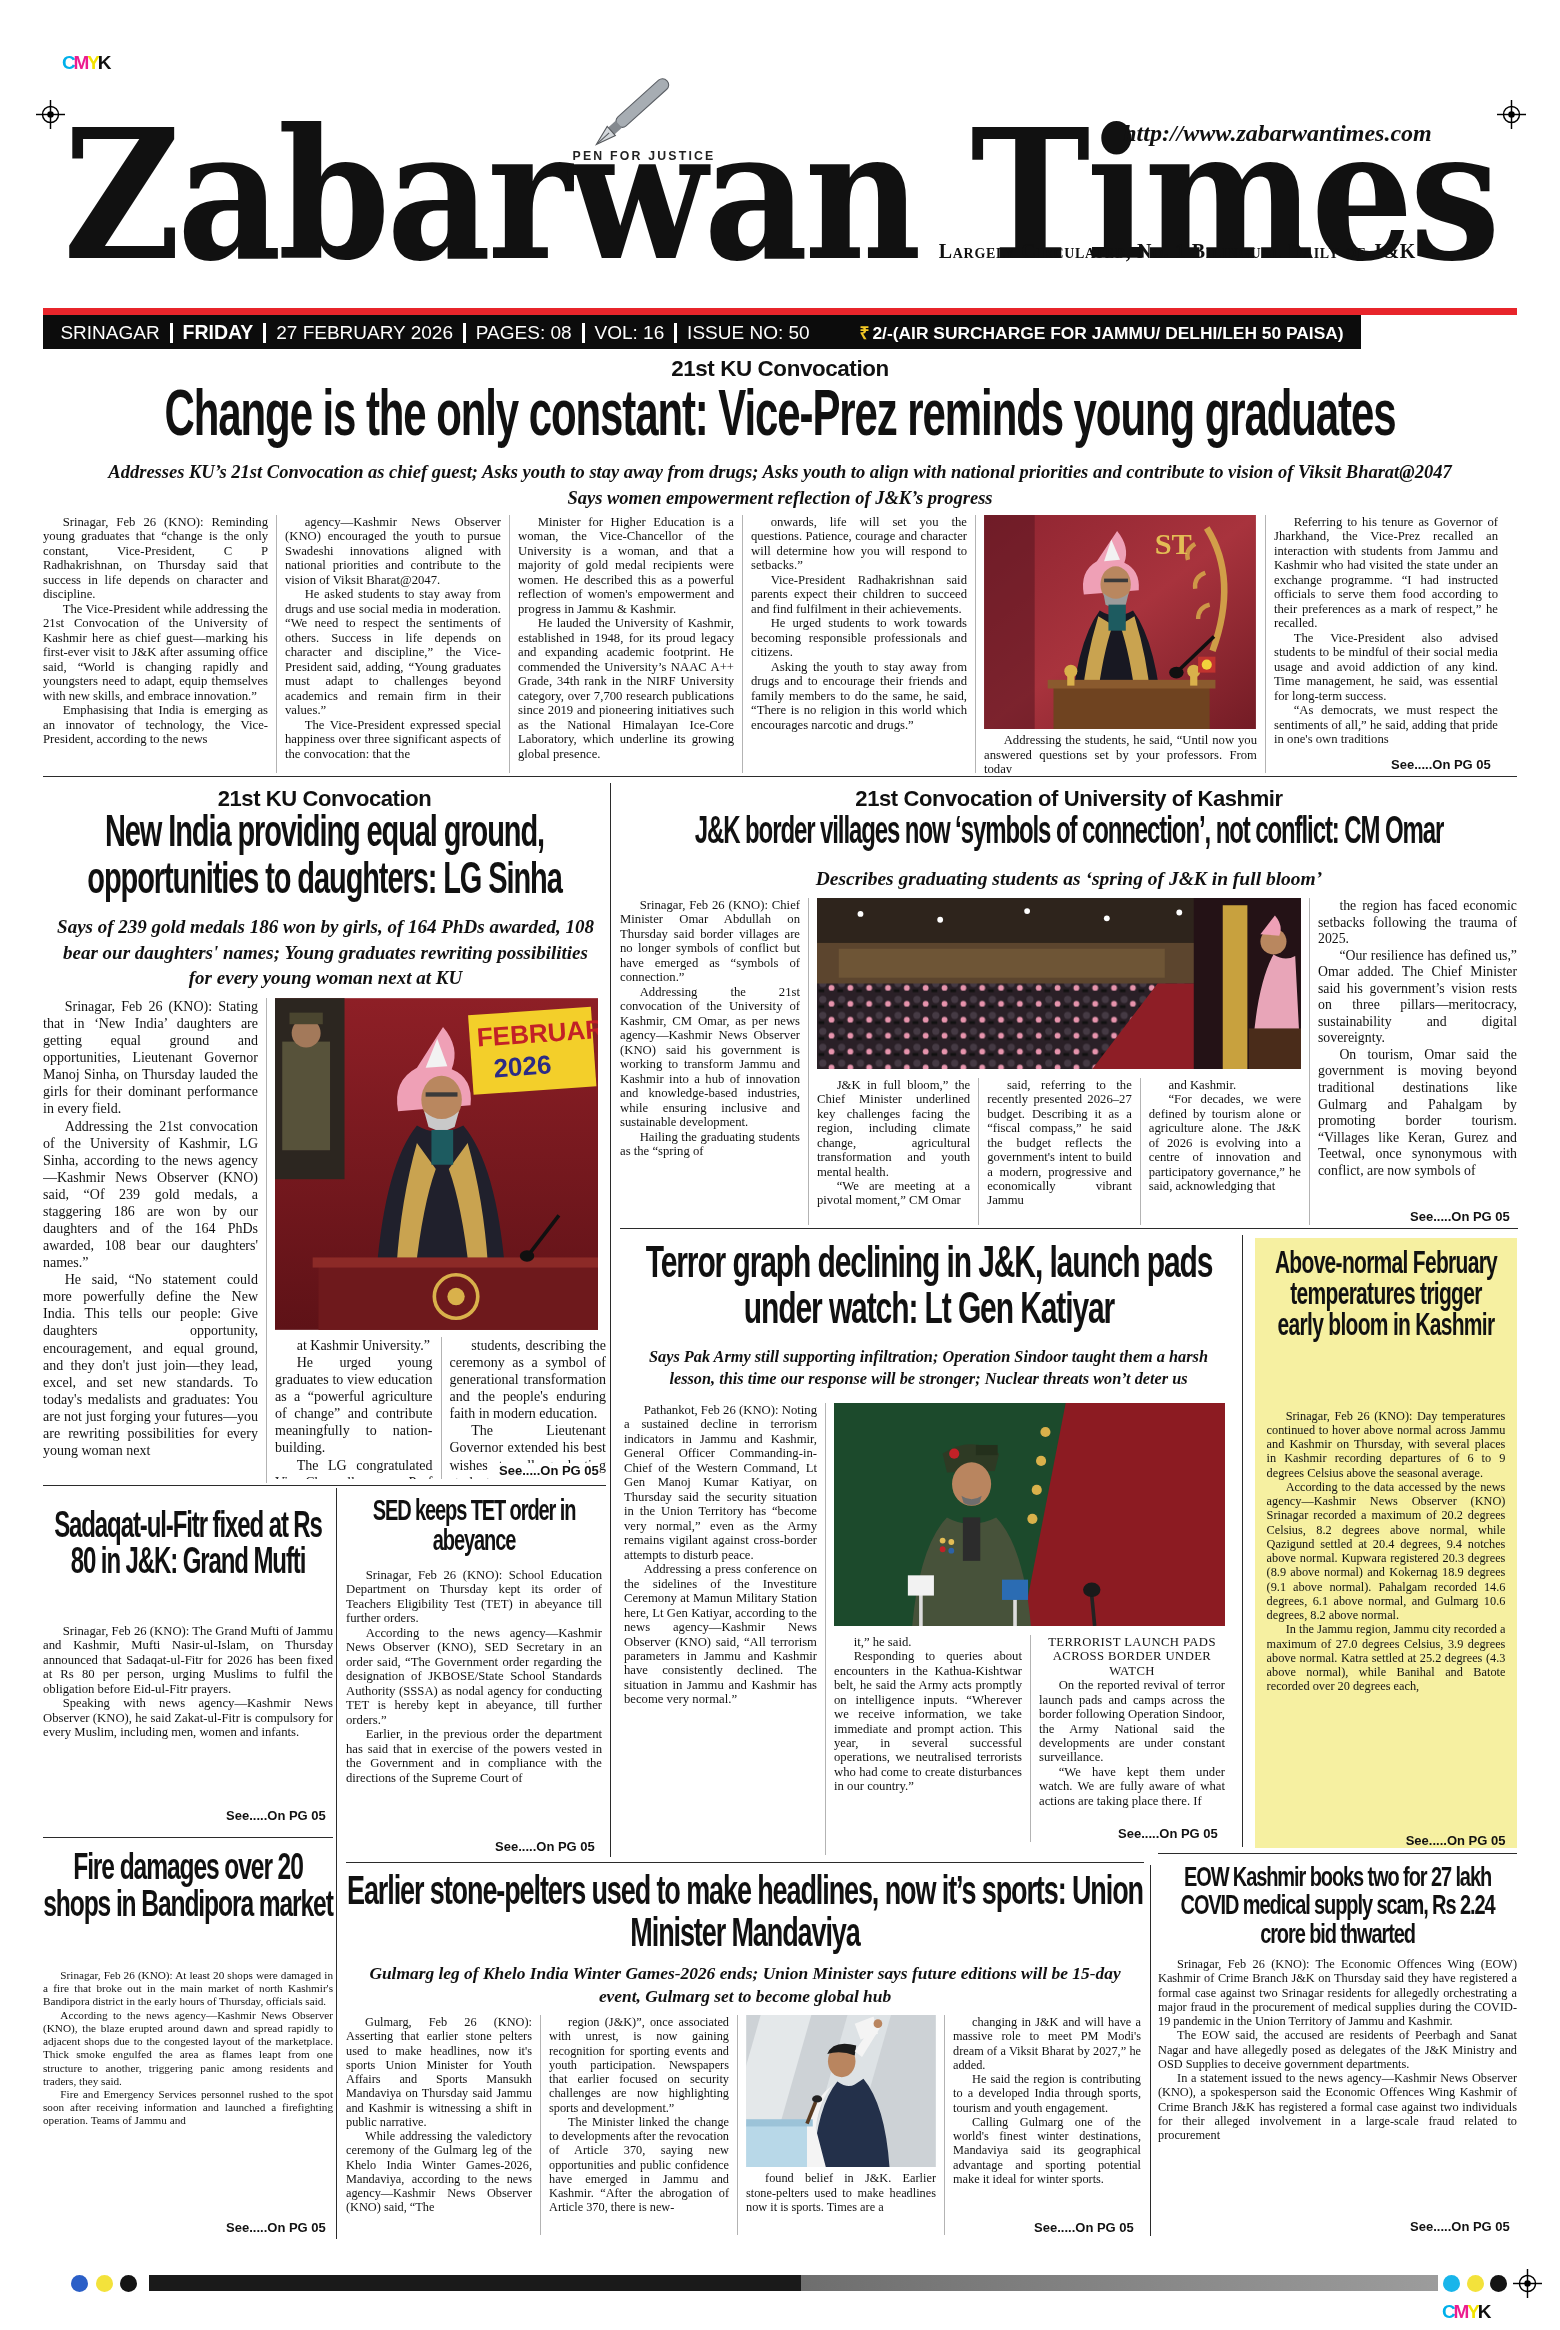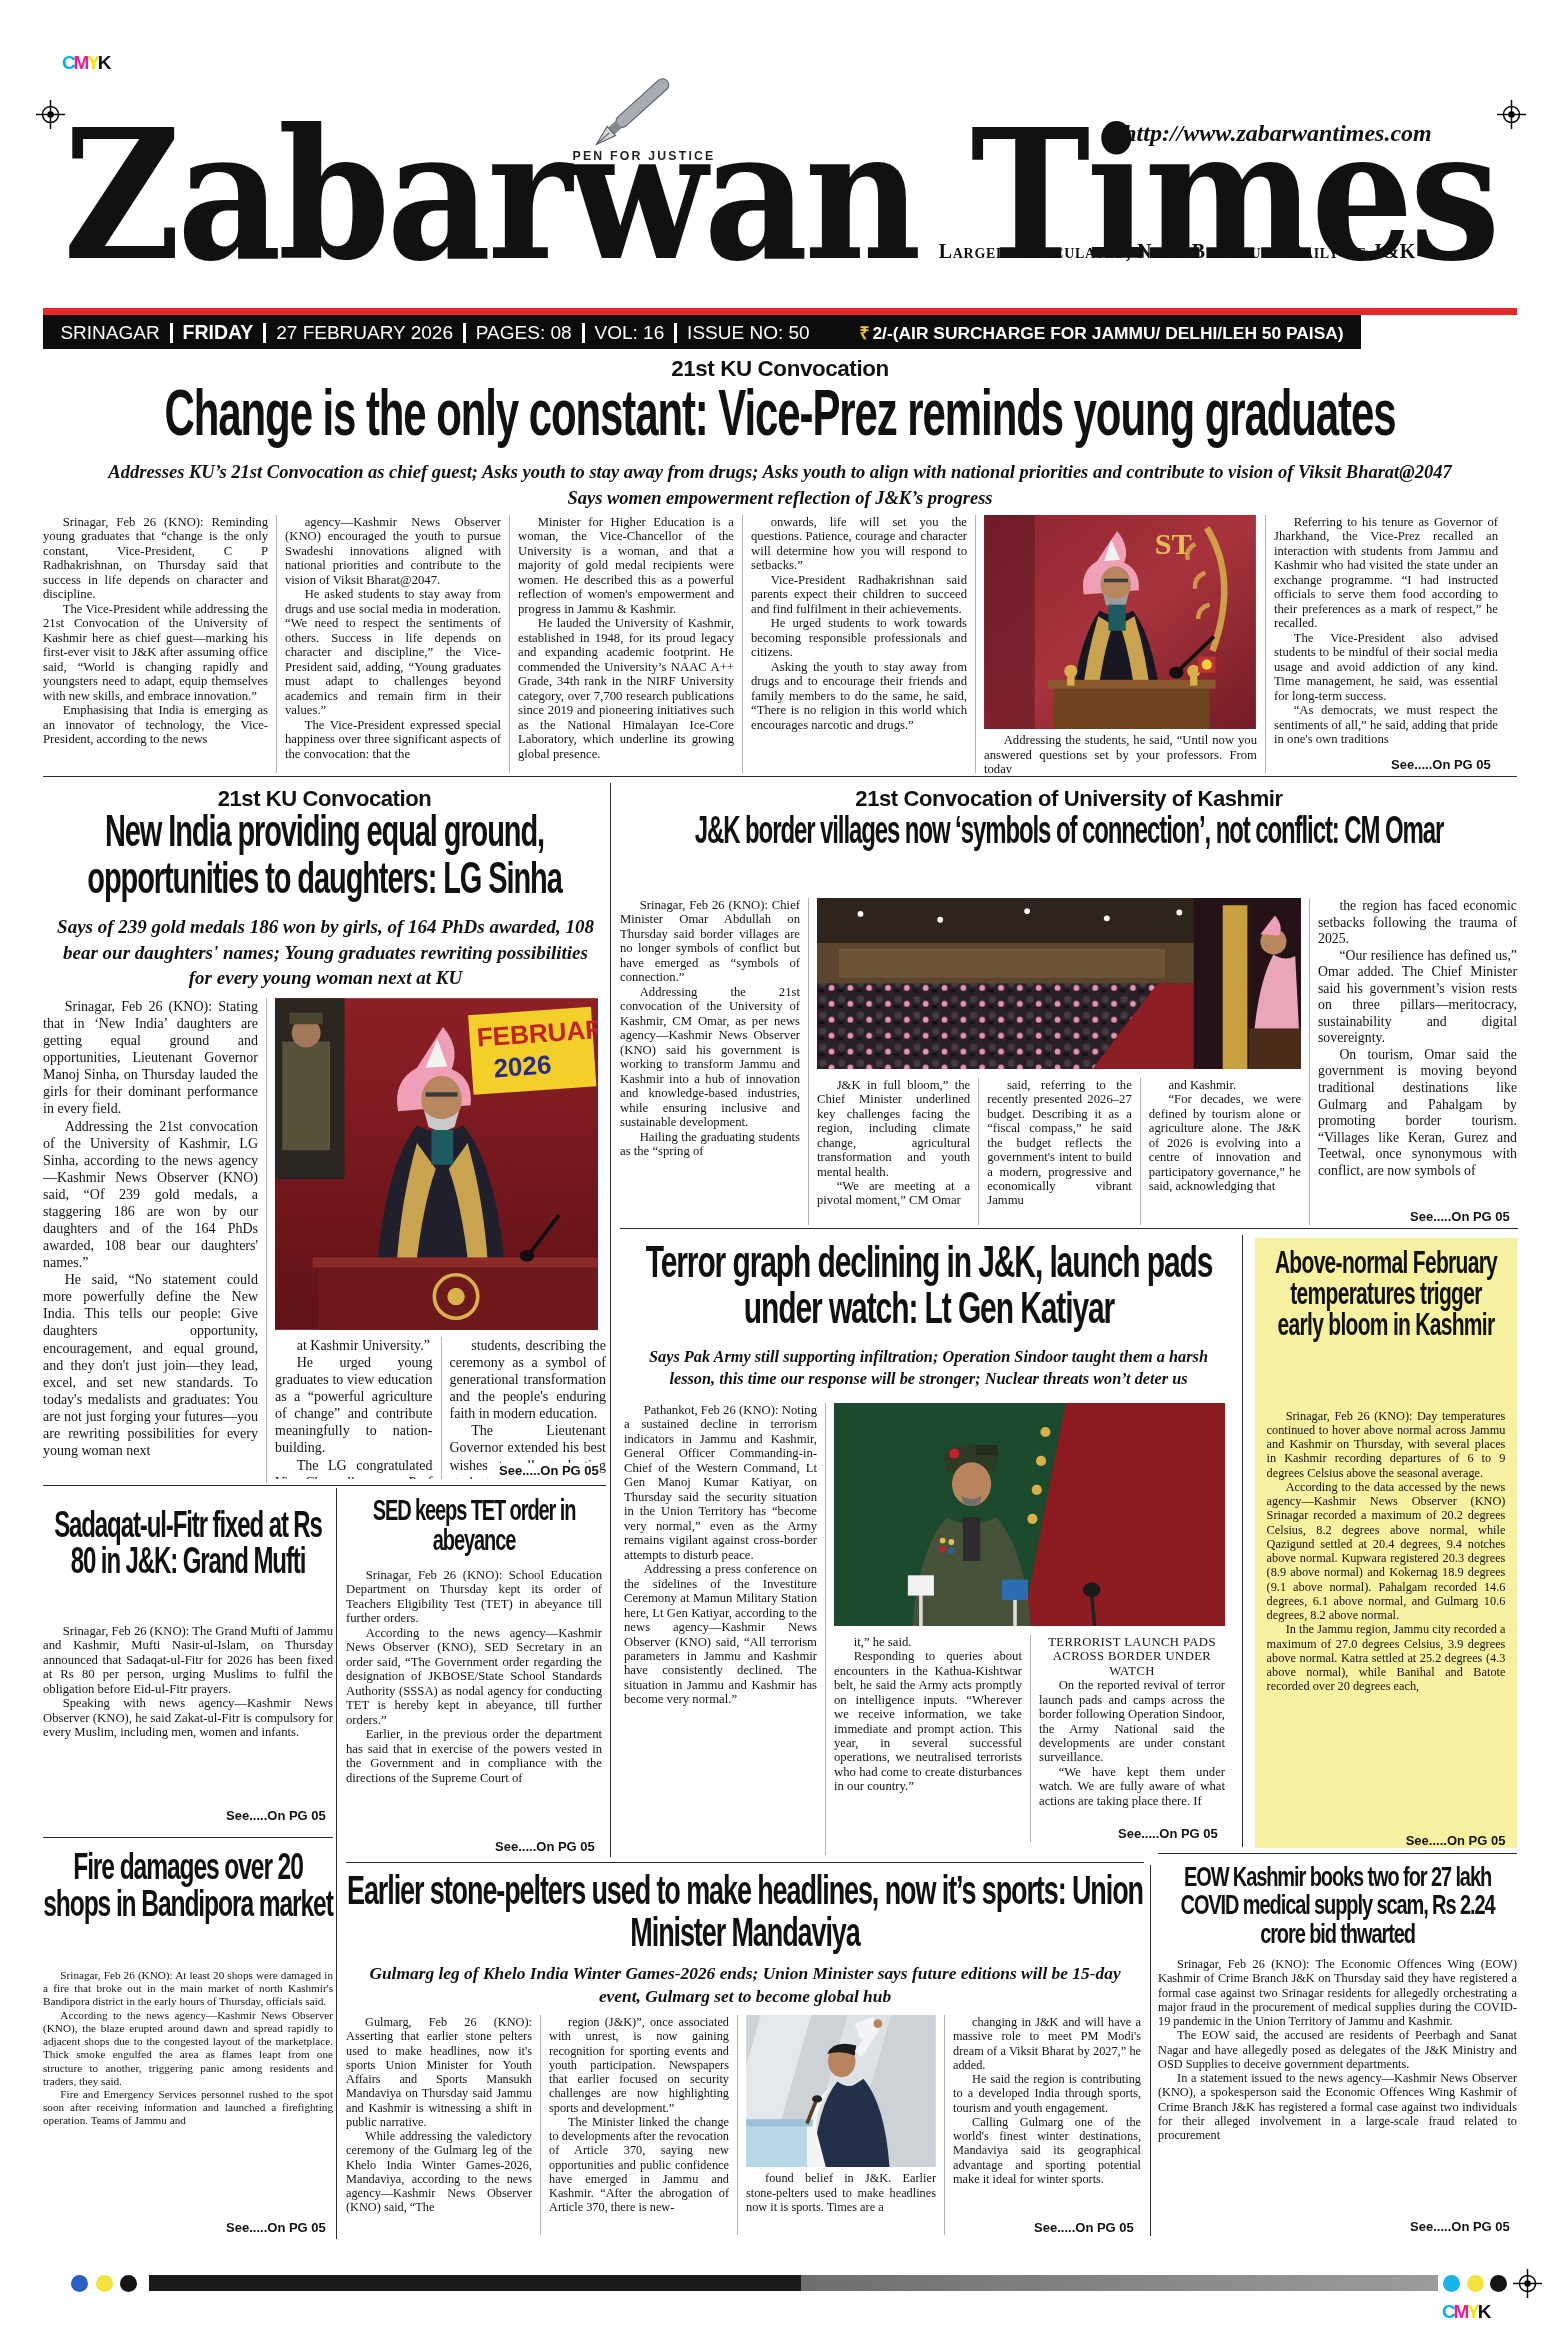--- a/index.html
+++ b/index.html
@@ -238,20 +238,21 @@
       </div>
     </div>
   </div>
   <div class="abs hrule" style="left:43px;top:1485px;width:563px"></div>
   <div class="abs vrule" style="left:610px;top:783px;height:1074px"></div>
 
   <div class="abs kicker" style="left:620px;top:786px;width:898px;font-size:22px">21st Convocation of University of Kashmir</div>
   <div class="abs" style="left:620px;top:811px;width:898px;height:43px">
     <div class="hl nowrap" style="font-size:24px;transform:scaleY(1.6)">J&amp;K border villages now ‘symbols of connection’, not conflict: CM Omar</div>
   </div>
+  <div class="abs subhead" style="left:620px;top:866px;width:898px;font-size:19.5px">Describes graduating students as ‘spring of J&amp;K in full bloom’</div>
 
   <div class="abs cols bodytext" style="left:620px;top:898px;width:898px;height:327px">
     <div class="col" style="width:188px">
         <p>Srinagar, Feb 26 (KNO): Chief Minister Omar Abdullah on Thursday said border villages are no longer symbols of conflict but have emerged as “symbols of connection.”</p>
         <p>Addressing the 21st convocation of the University of Kashmir, CM Omar, as per news agency—Kashmir News Observer (KNO) said his government is working to transform Jammu and Kashmir into a hub of innovation and knowledge-based industries, while ensuring inclusive and sustainable development.</p>
         <p>Hailing the graduating students as the “spring of</p>
       </div>
     <div class="col" style="width:501px">
       <svg class="photo" width="484" height="171" viewBox="0 0 668 236">
         <defs>

